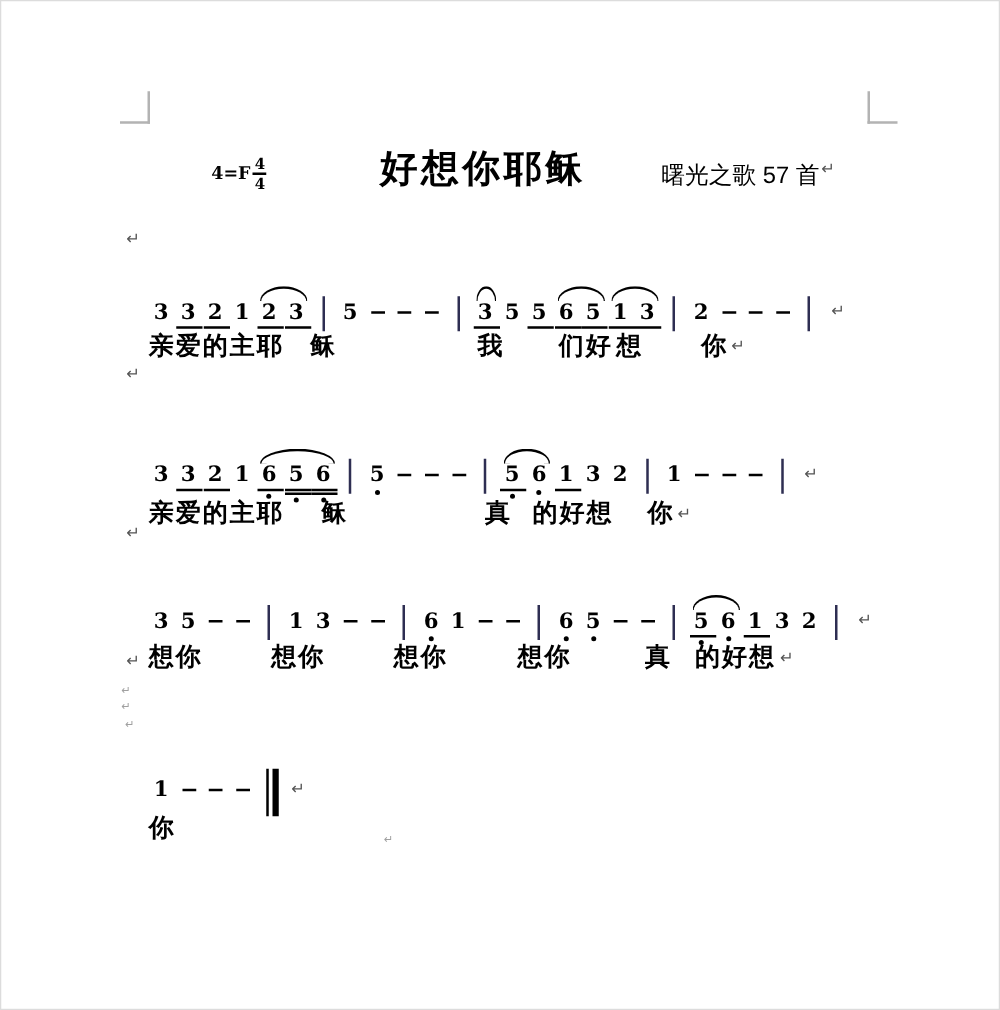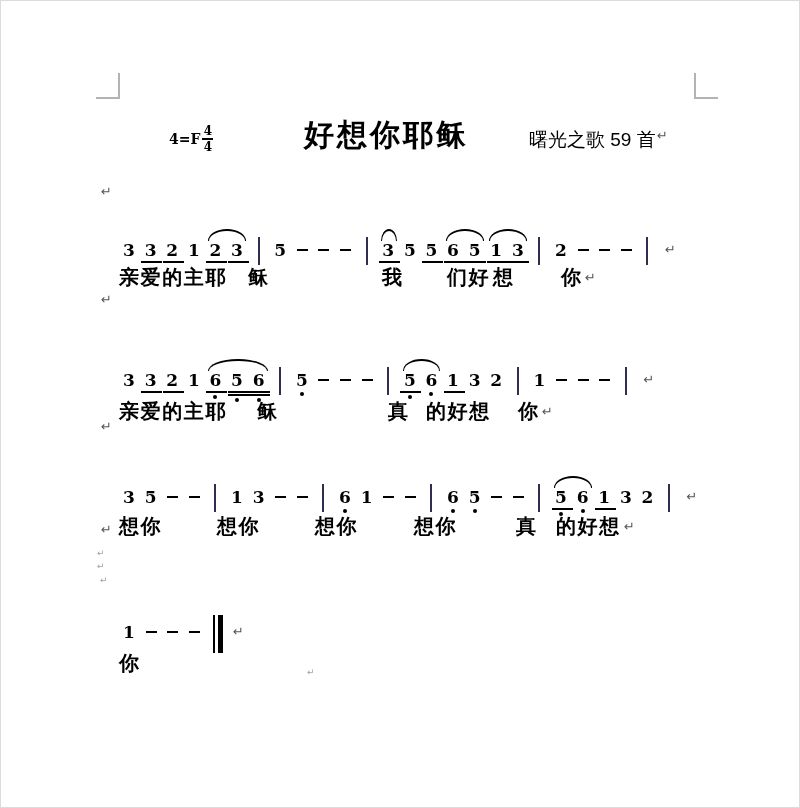--- a/index.html
+++ b/index.html
@@ -46,21 +46,21 @@
 
   <div class="keysig">
     <span class="prefix">4=F</span>
     <span class="frac">
       <span class="num">4</span>
       <span class="bar"></span>
       <span class="den">4</span>
     </span>
   </div>
   <div class="doc-title">好想你耶稣</div>
-  <div class="right-text">曙光之歌 59 首</div>
+  <div class="right-text">曙光之歌 57 首</div>
 
   <div id="score">
       <div class="music-line" style="top: 226px;">
         <div class="note" style="left: 0px;">3</div>
         <div class="note" style="left: 21.6px;">3</div>
         <div class="uline" style="left: 22.1px; width: 21px; top: 34px;"></div>
         <div class="note" style="left: 43.2px;">2</div>
         <div class="uline" style="left: 43.7px; width: 21px; top: 34px;"></div>
         <div class="note" style="left: 64.8px;">1</div>
         <div class="note" style="left: 86.4px;">2</div>

